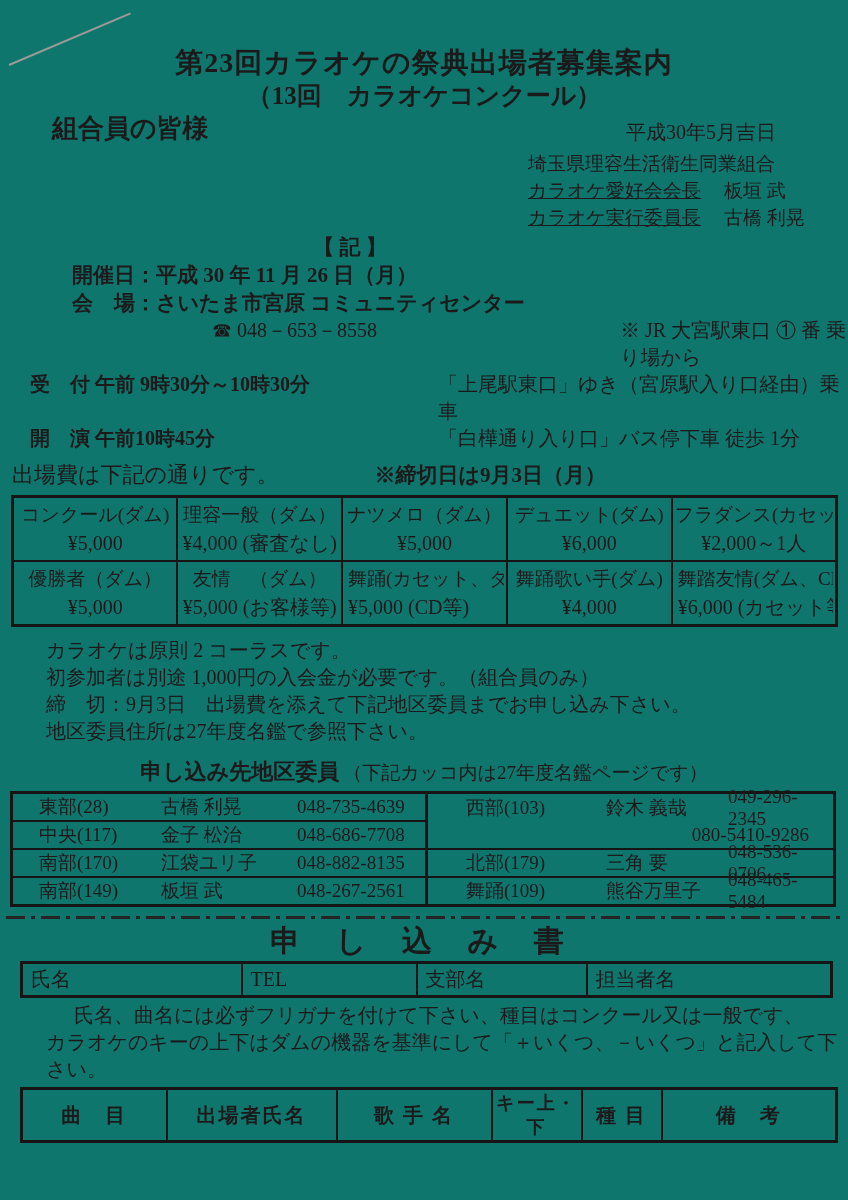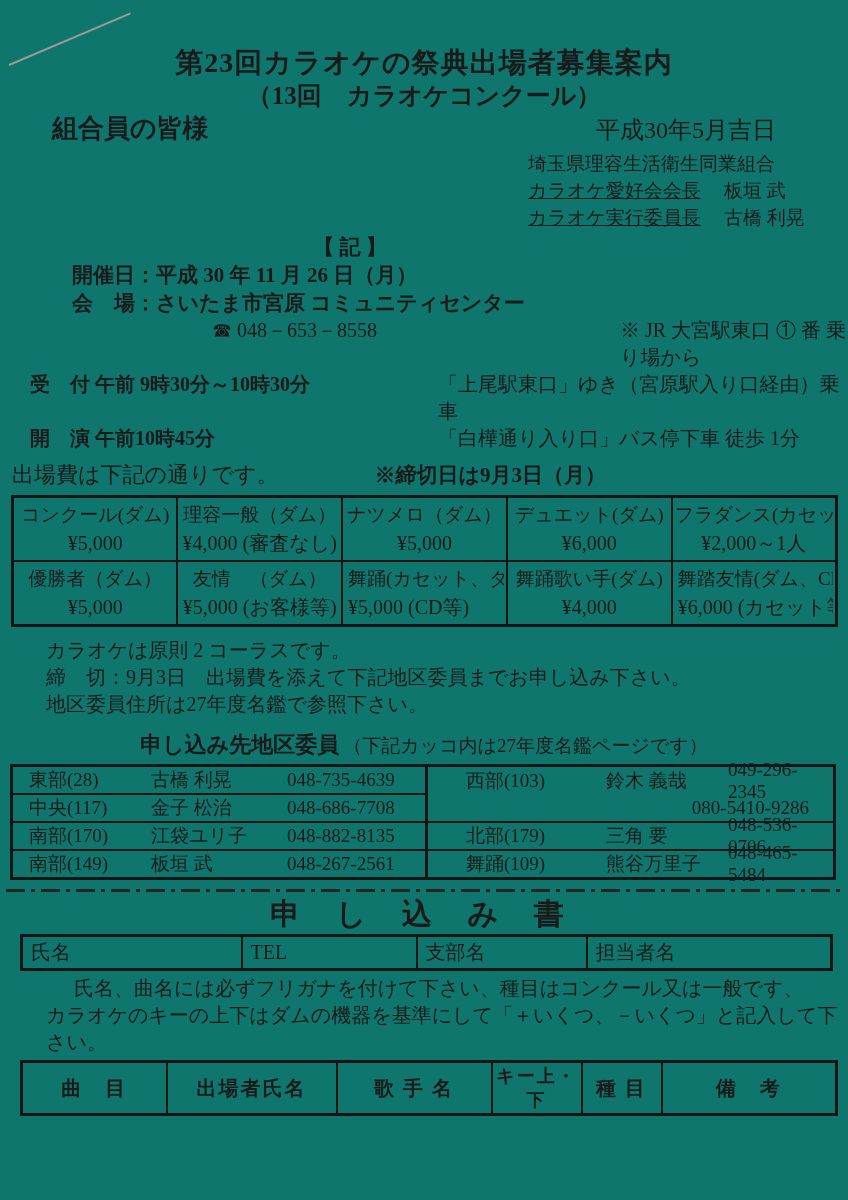--- a/index.html
+++ b/index.html
@@ -17,21 +17,21 @@
   }
   .scan-line{
     position:absolute;top:64px;left:9px;
     width:132px;height:2px;background:#9a9a96;
     transform:rotate(-23deg);transform-origin:left center;
   }
   .doc-title{margin-top:46px;text-align:center;font-size:28px;font-weight:bold;line-height:34px;letter-spacing:1px;}
   .doc-subtitle{text-align:center;font-size:25px;font-weight:bold;line-height:32px;}
   .salutation-row{display:flex;justify-content:space-between;align-items:flex-end;padding:0 72px 0 52px;height:34px;}
   .salutation{font-size:26px;font-weight:bold;}
-  .issue-date{font-size:24px;}
+  .issue-date{font-size:20px;}
   .org-block{margin:4px 0 0 528px;font-size:19px;line-height:27px;}
   .officer-row{display:flex;}
   .officer-role{width:196px;text-decoration:underline;}
   .intro{margin-top:12px;font-size:20px;line-height:28px;}
   .intro .l1{padding-left:90px;}
   .intro .l2,.intro .l3{padding-left:44px;}
   .ki-heading{width:700px;text-align:center;font-size:21px;font-weight:bold;line-height:28px;margin-top:2px;}
   .big-line{padding-left:72px;font-size:21px;font-weight:bold;line-height:28px;}
   .detail-grid{font-size:20px;line-height:27px;}
   .detail-row{display:flex;}
@@ -49,21 +49,21 @@
   td.ta-left .fee-label,td.ta-left .fee-price{text-align:left;padding-left:3px;}
   .notes{margin:10px 0 0 46px;font-size:20px;line-height:27px;}
   .cmt-heading{margin-top:12px;text-align:center;line-height:30px;}
   .cmt-heading .h-strong{font-size:22px;font-weight:bold;}
   .cmt-heading .h-note{font-size:19px;}
   .cmt{display:flex;border:3px solid #151515;margin:2px 0 0 10px;width:826px;box-sizing:border-box;}
   .cmt-left{width:412px;border-right:3px solid #151515;}
   .cmt-right{flex:1;display:flex;flex-direction:column;}
   .cm-row{display:flex;align-items:center;height:26px;border-bottom:2px solid #151515;font-size:19px;}
   .cmt-left .cm-row:last-child,.cmt-right .cm-row:last-child{border-bottom:none;}
-  .cm-dist{width:122px;padding-left:16px;box-sizing:content-box;}
+  .cm-dist{width:122px;padding-left:26px;box-sizing:content-box;}
   .cm-name{width:136px;}
   .cm-phone{flex:1;}
   .cmt-right .cm-dist{width:140px;padding-left:38px;}
   .cmt-right .cm-name{width:122px;}
   .cm-row-tall{height:54px;flex-direction:column;align-items:stretch;justify-content:center;}
   .cm-row-tall .cm-line1{display:flex;align-items:center;height:27px;}
   .cm-row-tall .cm-line2{text-align:right;padding-right:24px;font-size:19px;line-height:27px;margin-left:48px;}
   .dashdot{height:3px;margin:9px 4px 0 6px;
     background:repeating-linear-gradient(90deg,#242424 0 19px,transparent 19px 25px,#242424 25px 29px,transparent 29px 35px);}
   .app-heading{text-align:center;font-size:30px;font-weight:bold;letter-spacing:14px;line-height:38px;margin-top:3px;}
@@ -172,20 +172,21 @@
       <td class="ta-left">
         <div class="fee-label">舞踏友情(ダム、CD)</div>
         <div class="fee-price">¥6,000 (カセット等)</div>
       </td>
     </tr>
   </tbody>
     </table>
 
   <div class="notes">
     <div>カラオケは原則 2 コーラスです。</div>
+    <div>初参加者は別途 1,000円の入会金が必要です。（組合員のみ）</div>
     <div>締　切：9月3日　出場費を添えて下記地区委員までお申し込み下さい。</div>
     <div>地区委員住所は27年度名鑑で参照下さい。</div>
   </div>
 
   <div class="cmt-heading">
     <span class="h-strong">申し込み先地区委員</span>
     <span class="h-note">（下記カッコ内は27年度名鑑ページです）</span>
   </div>
 
   <div class="cmt">

